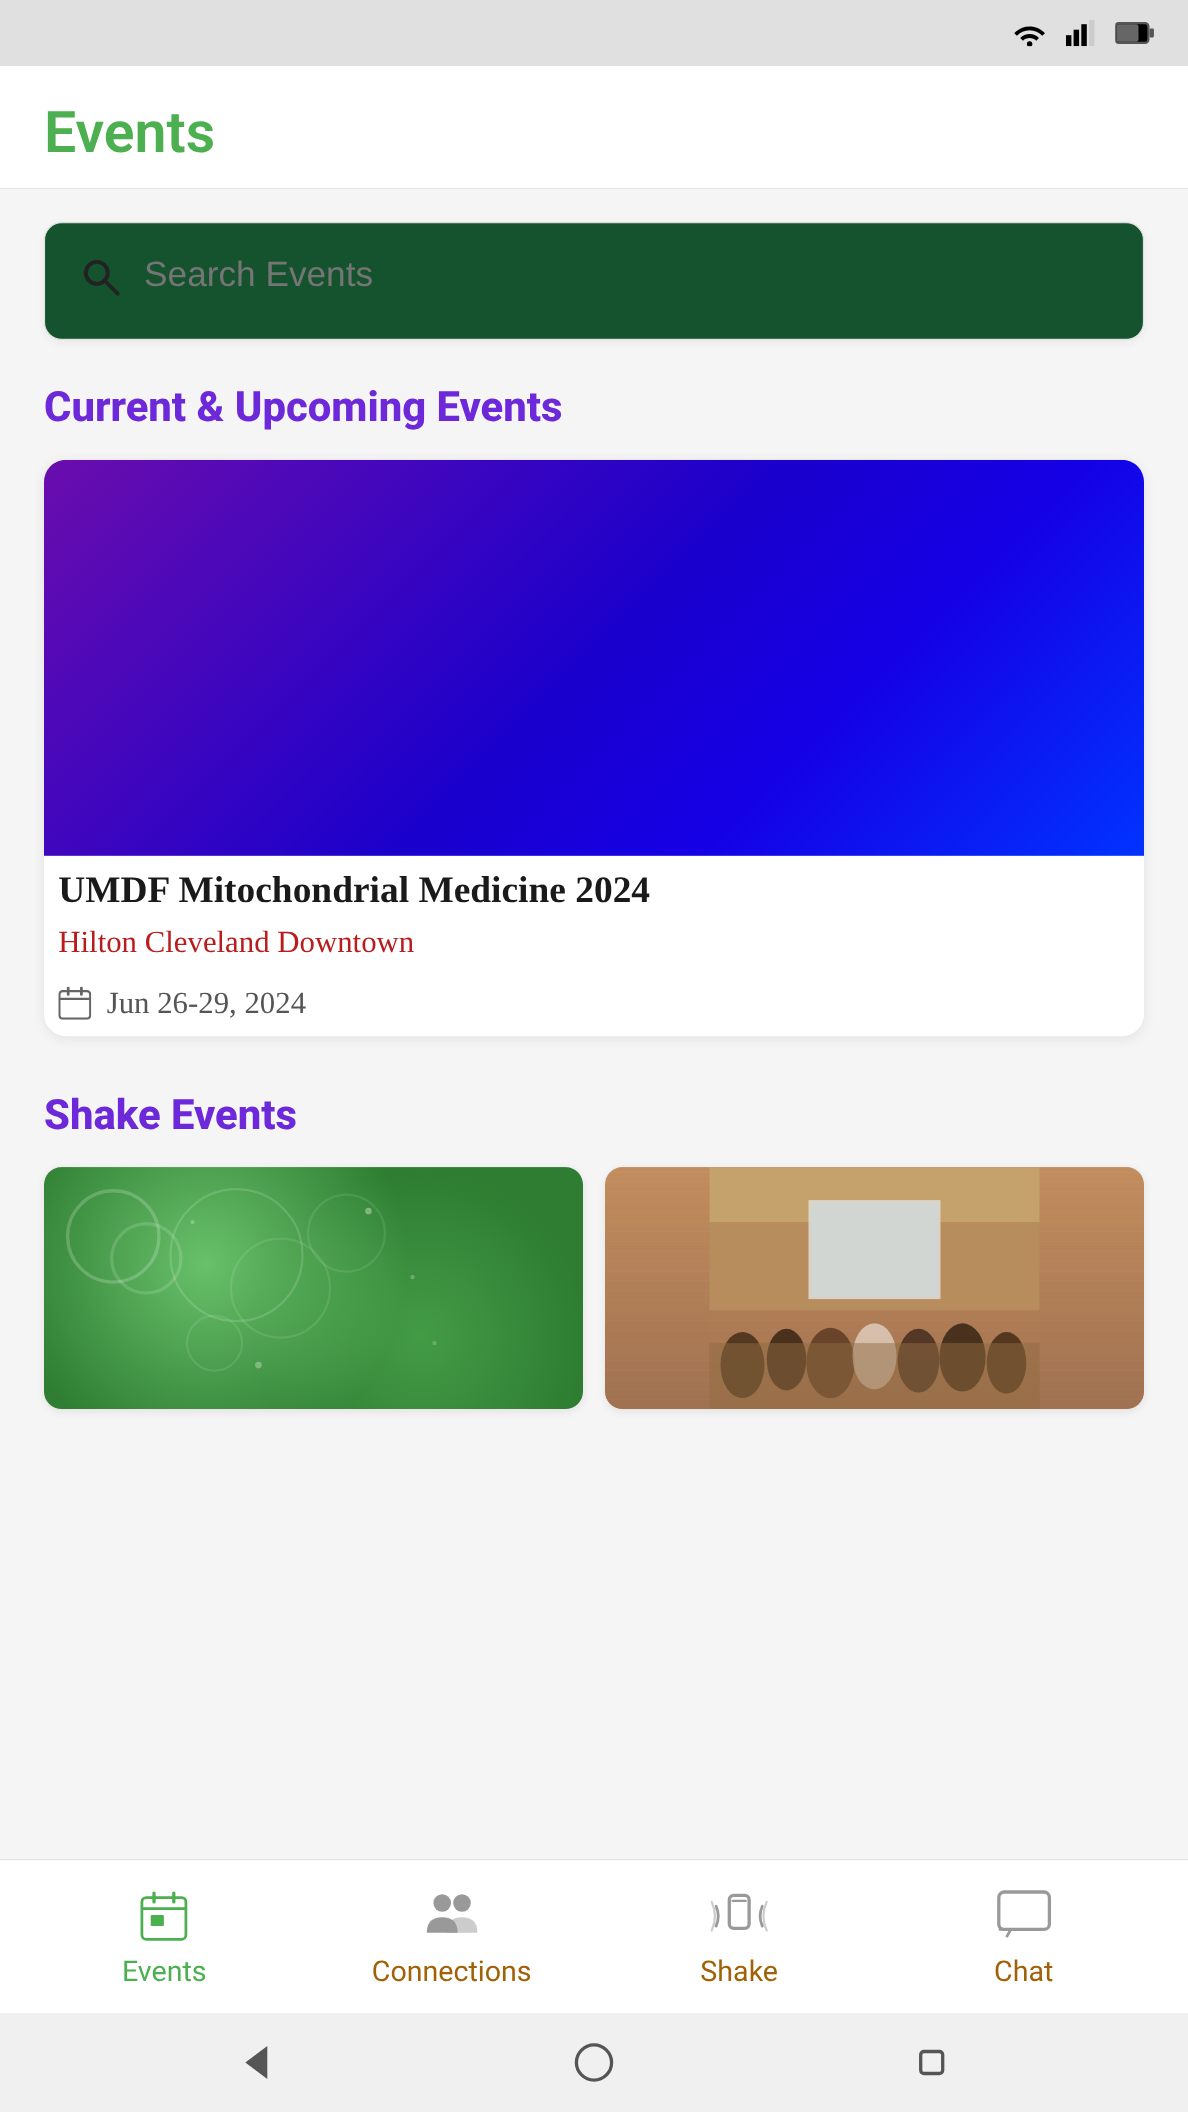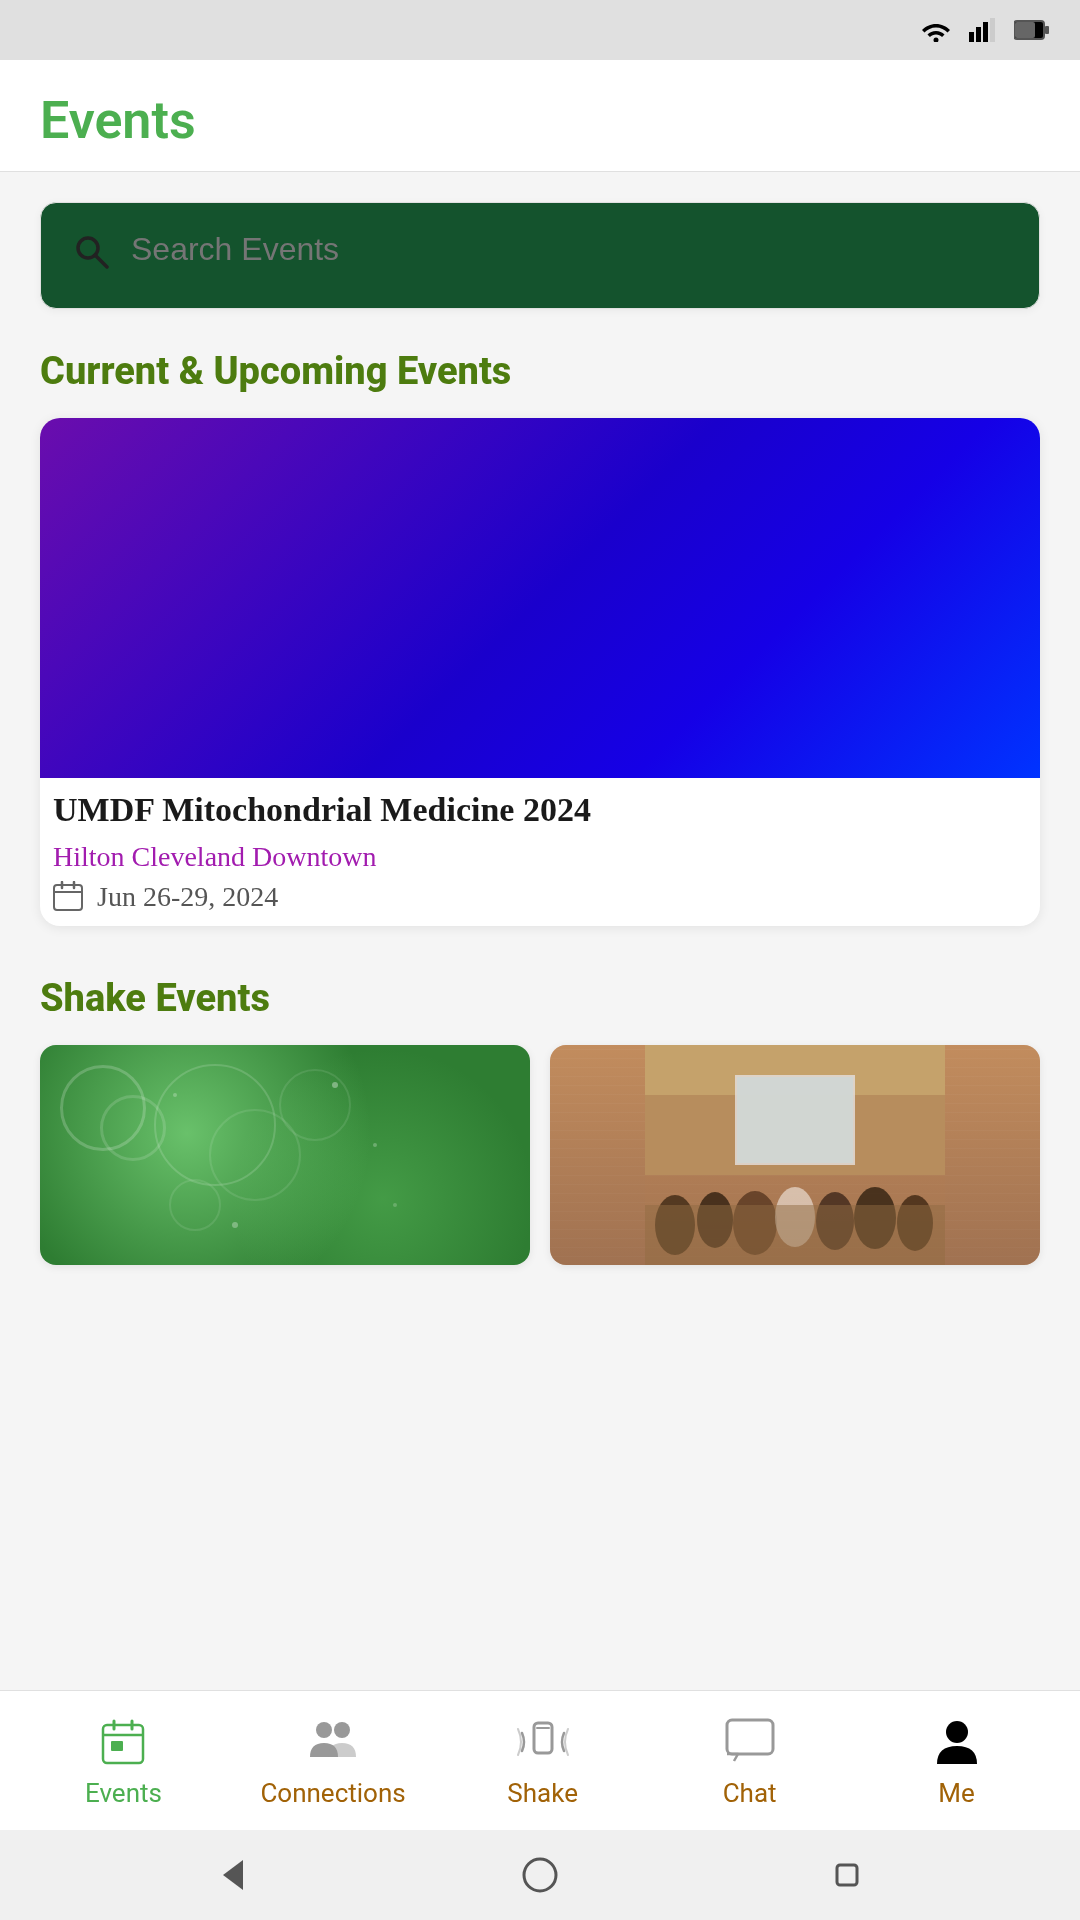--- a/index.html
+++ b/index.html
@@ -74,21 +74,21 @@
       font-size: 32px;
       color: #aaa;
       width: 100%;
       background: transparent;
     }
 
     
     .section-title {
       font-size: 38px;
       font-weight: 800;
-      color: #4d7c0f;
+      color: #6d28d9;
       margin-bottom: 25px;
     }
 
     
     .event-card-featured {
       background: #ffffff;
       border-radius: 20px;
       overflow: hidden;
       margin-bottom: 50px;
       box-shadow: 0 2px 12px rgba(0,0,0,0.08);
@@ -107,22 +107,22 @@
 
     .event-name {
       font-size: 34px;
       font-weight: 700;
       color: #1a1a1a;
       margin-bottom: 12px;
     }
 
     .event-location {
       font-size: 28px;
-      color: #a21caf;
-      margin-bottom: 8px;
+      color: #b91c1c;
+      margin-bottom: 24px;
     }
 
     .event-date-row {
       display: flex;
       gap: 14px;
     }
 
     .calendar-icon-small {
       width: 30px;
       height: 30px;
@@ -422,29 +422,20 @@
   <div class="nav-item">
     <div class="nav-icon">
       <svg width="52" height="50" viewBox="0 0 52 50" fill="none">
         <rect x="3" y="3" width="46" height="34" rx="5" stroke="#999" stroke-width="3" fill="none"></rect>
         <path d="M10 44 L14 37 L3 37" stroke="#999" stroke-width="2.5" fill="none" stroke-linejoin="round"></path>
       </svg>
     </div>
     <span class="nav-label">Chat</span>
   </div>
 
-  <div class="nav-item">
-    <div class="nav-icon">
-      <svg width="46" height="52" viewBox="0 0 46 52" fill="#999">
-        <circle cx="23" cy="16" r="11"></circle>
-        <path d="M3 48 Q3 30 23 30 Q43 30 43 48"></path>
-      </svg>
-    </div>
-    <span class="nav-label">Me</span>
-  </div>
 
 </div>
 
 <div class="android-nav">
   <div class="android-nav-btn">
     <svg width="40" height="40" viewBox="0 0 40 40" fill="none">
       <polygon points="30,5 10,20 30,35" fill="#555"></polygon>
     </svg>
   </div>
   <div class="android-nav-btn">

